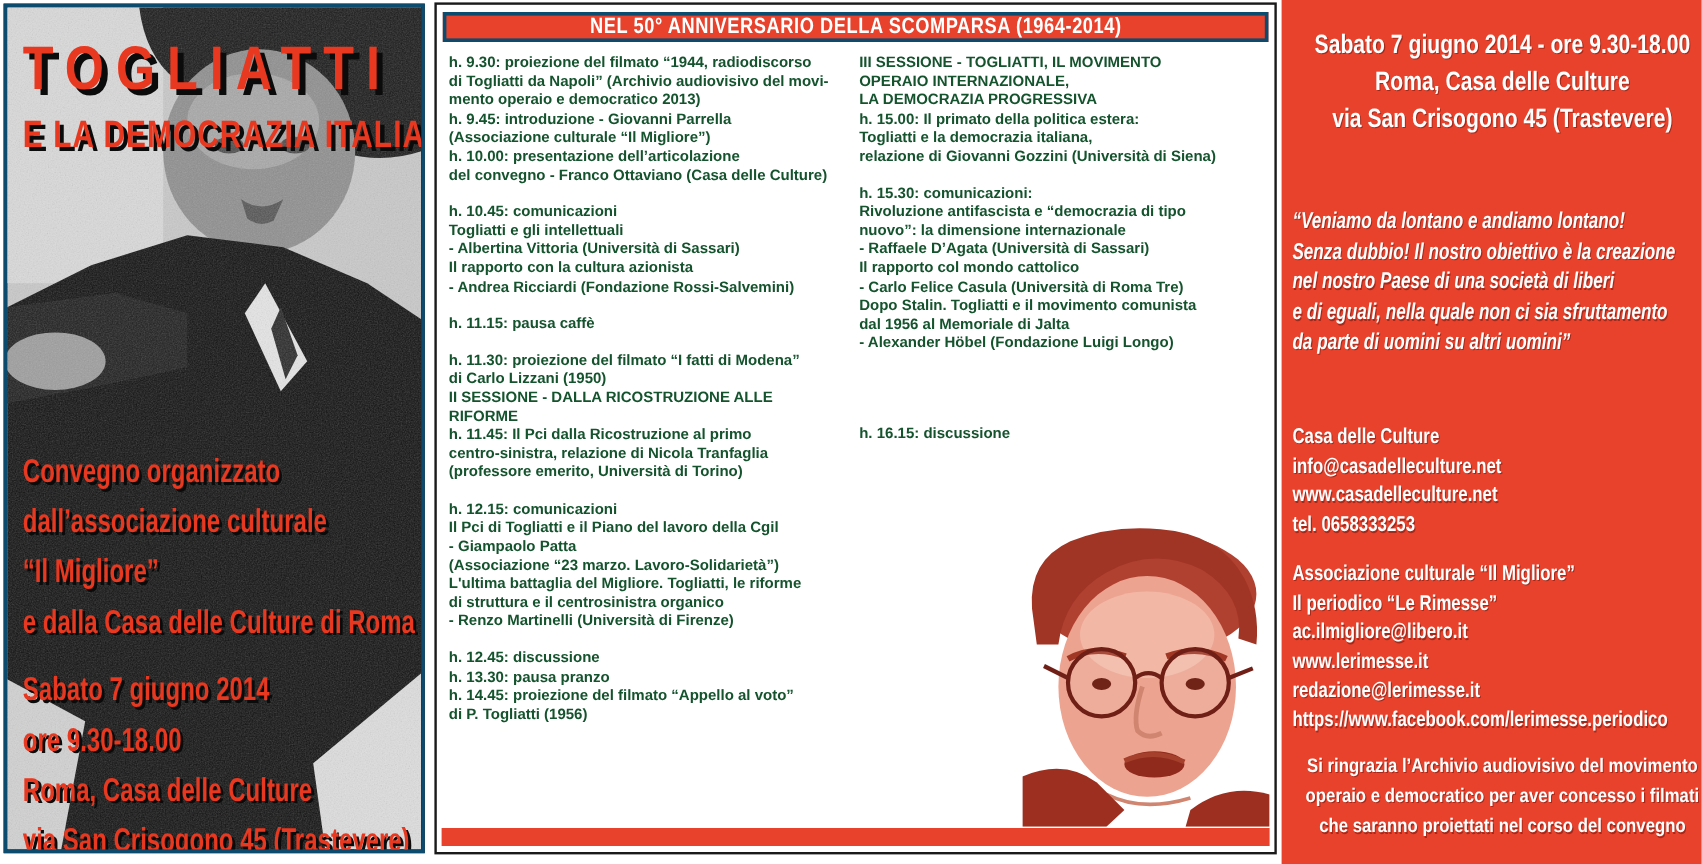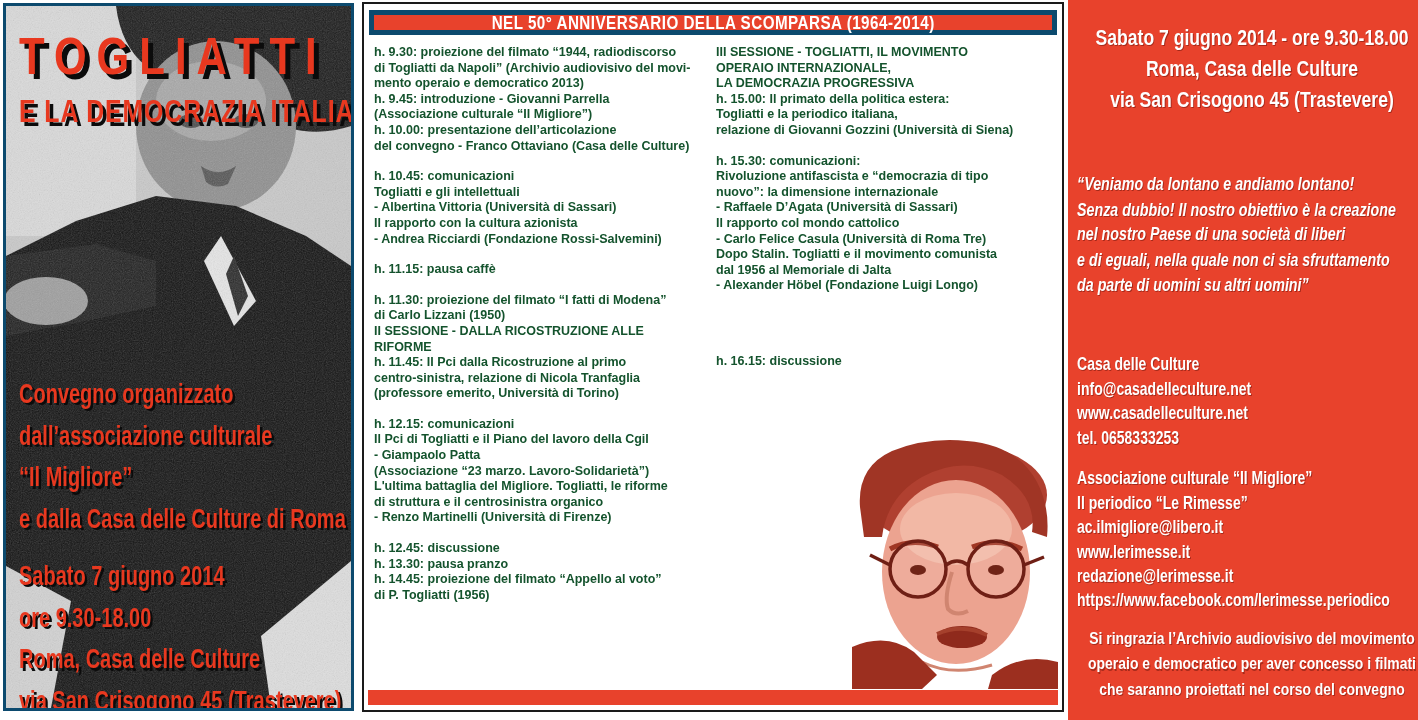--- a/index.html
+++ b/index.html
@@ -37,21 +37,21 @@
     text-shadow:3px 2px 0 #0b0b0b;
   }
 
   
   .panel-center{
     position:absolute;left:362px;top:2px;width:702px;height:710px;
     background:#ffffff;border:2px solid #1a1a1a;box-sizing:border-box;
   }
   .header-bar{
     position:absolute;left:5px;right:5px;top:6px;height:25px;
-    background:#e8422c;border:5px solid #0c4a6e;box-sizing:border-box;
+    background:#e8422c;border:3px solid #0c4a6e;box-sizing:border-box;
     display:flex;align-items:center;justify-content:center;
   }
   .header-bar span{
     color:#ffffff;font-weight:bold;font-size:16px;white-space:pre;
     transform:scale(0.95,1.15);letter-spacing:0.5px;
   }
   .prog-col{position:absolute;top:41px;}
   .col-left{left:10px;width:342px;}
   .col-right{left:352px;width:340px;}
   .prog-block{
@@ -173,21 +173,21 @@
         <p class="prog-block">h. 12.45: discussione
 h. 13.30: pausa pranzo
 h. 14.45: proiezione del filmato “Appello al voto”
 di P. Togliatti (1956)</p>
       </div>
     <div class="prog-col col-right">
         <p class="prog-block">III SESSIONE - TOGLIATTI, IL MOVIMENTO
 OPERAIO INTERNAZIONALE,
 LA DEMOCRAZIA PROGRESSIVA
 h. 15.00: Il primato della politica estera:
-Togliatti e la periodico italiana,
+Togliatti e la democrazia italiana,
 relazione di Giovanni Gozzini (Università di Siena)</p>
         <p class="prog-block">h. 15.30: comunicazioni:
 Rivoluzione antifascista e “democrazia di tipo
 nuovo”: la dimensione internazionale
 - Raffaele D’Agata (Università di Sassari)
 Il rapporto col mondo cattolico
 - Carlo Felice Casula (Università di Roma Tre)
 Dopo Stalin. Togliatti e il movimento comunista
 dal 1956 al Memoriale di Jalta
 - Alexander Höbel (Fondazione Luigi Longo)</p>

